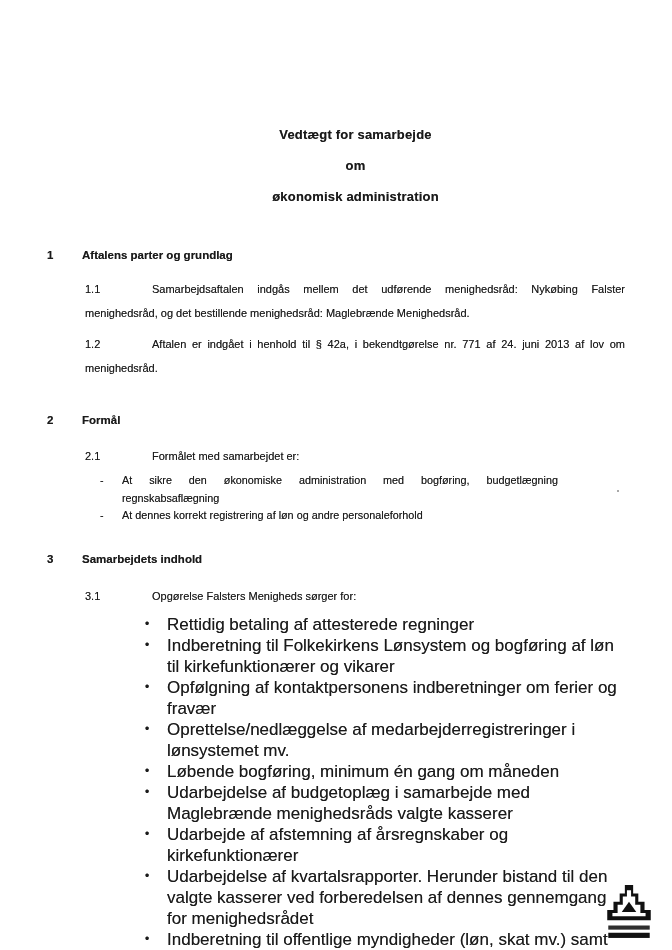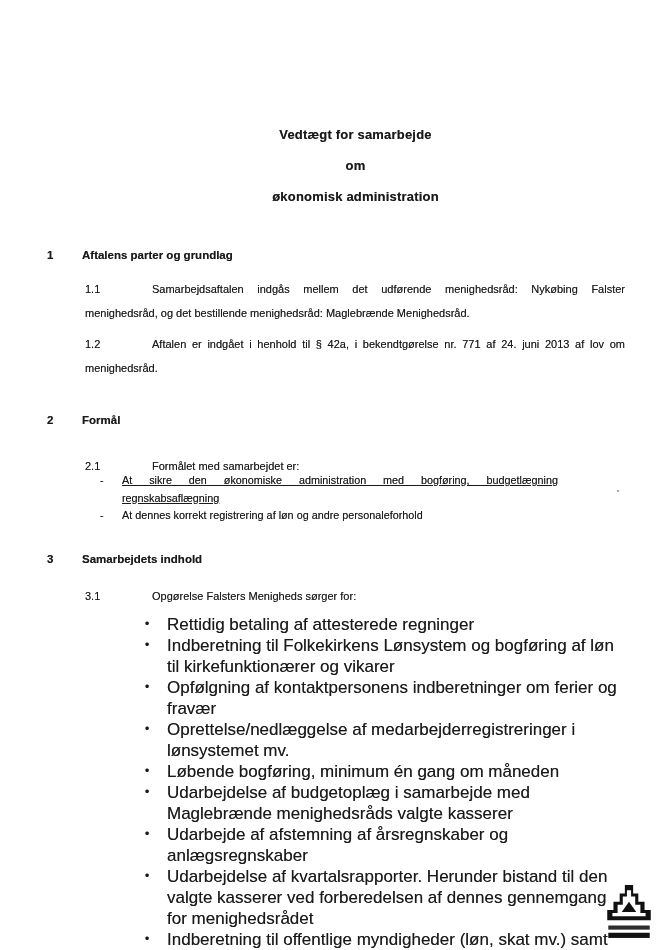--- a/index.html
+++ b/index.html
@@ -73,21 +73,21 @@
   }
   .dash-item {
     position: relative;
     padding-left: 22px;
   }
   .dash-item::before {
     content: "-";
     position: absolute;
     left: 0; top: 0;
   }
-  .dash-item.justified { text-align: justify; text-decoration: underline; }
+  .dash-item.justified { text-align: justify; }
 
   
   .bullet-list {
     position: absolute;
     left: 143px;
     width: 482px;
     list-style: none;
     font-size: 17px;
     line-height: 21px;
   }
@@ -138,21 +138,21 @@
   </p>
 
   <p class="clause justified" style="top:332px;">
     <span class="clause-num">1.2</span><span>Aftalen er indgået i henhold til § 42a, i bekendtgørelse nr. 771 af 24. juni 2013 af lov om menighedsråd.</span>
   </p>
 
   <div class="section-heading" style="top:413px;">
     <span class="section-num">2</span><span>Formål</span>
   </div>
 
-  <p class="clause" style="top:454px;">
+  <p class="clause" style="top:444px;">
     <span class="clause-num">2.1</span><span>Formålet med samarbejdet er:</span>
   </p>
 
   <ul class="dash-list" style="top:472px;">
     <li class="dash-item justified">At sikre den økonomiske administration med bogføring, budgetlægning regnskabsaflægning</li>
     <li class="dash-item">At dennes korrekt registrering af løn og andre personaleforhold</li>
   </ul>
 
   <div class="section-heading" style="top:552px;">
     <span class="section-num">3</span><span>Samarbejdets indhold</span>
@@ -162,21 +162,21 @@
     <span class="clause-num">3.1</span><span>Opgørelse Falsters Menigheds sørger for:</span>
   </p>
 
   <ul class="bullet-list" style="top:614px;">
     <li class="bullet-item">Rettidig betaling af attesterede regninger</li>
     <li class="bullet-item">Indberetning til Folkekirkens Lønsystem og bogføring af løn til kirkefunktionærer og vikarer</li>
     <li class="bullet-item">Opfølgning af kontaktpersonens indberetninger om ferier og fravær</li>
     <li class="bullet-item">Oprettelse/nedlæggelse af medarbejderregistreringer i lønsystemet mv.</li>
     <li class="bullet-item">Løbende bogføring, minimum én gang om måneden</li>
     <li class="bullet-item">Udarbejdelse af budgetoplæg i samarbejde med Maglebrænde menighedsråds valgte kasserer</li>
-    <li class="bullet-item">Udarbejde af afstemning af årsregnskaber og anlægsregnskaber</li>
+    <li class="bullet-item">Udarbejde af afstemning af årsregnskaber og kirkefunktionærer</li>
     <li class="bullet-item">Udarbejdelse af kvartalsrapporter. Herunder bistand til den valgte kasserer ved forberedelsen af dennes gennemgang for menighedsrådet</li>
     <li class="bullet-item">Indberetning til offentlige myndigheder (løn, skat mv.) samt administrations. Og refusionsordninger og lignende</li>
     <li class="bullet-item">Opgørelse og rettidig indberetning af moms</li>
   </ul>
 
   <div class="speck"></div>
 
   <div class="logo">
     <svg viewBox="0 0 44 56" width="46" height="58" xmlns="http://www.w3.org/2000/svg" aria-hidden="true">
 

